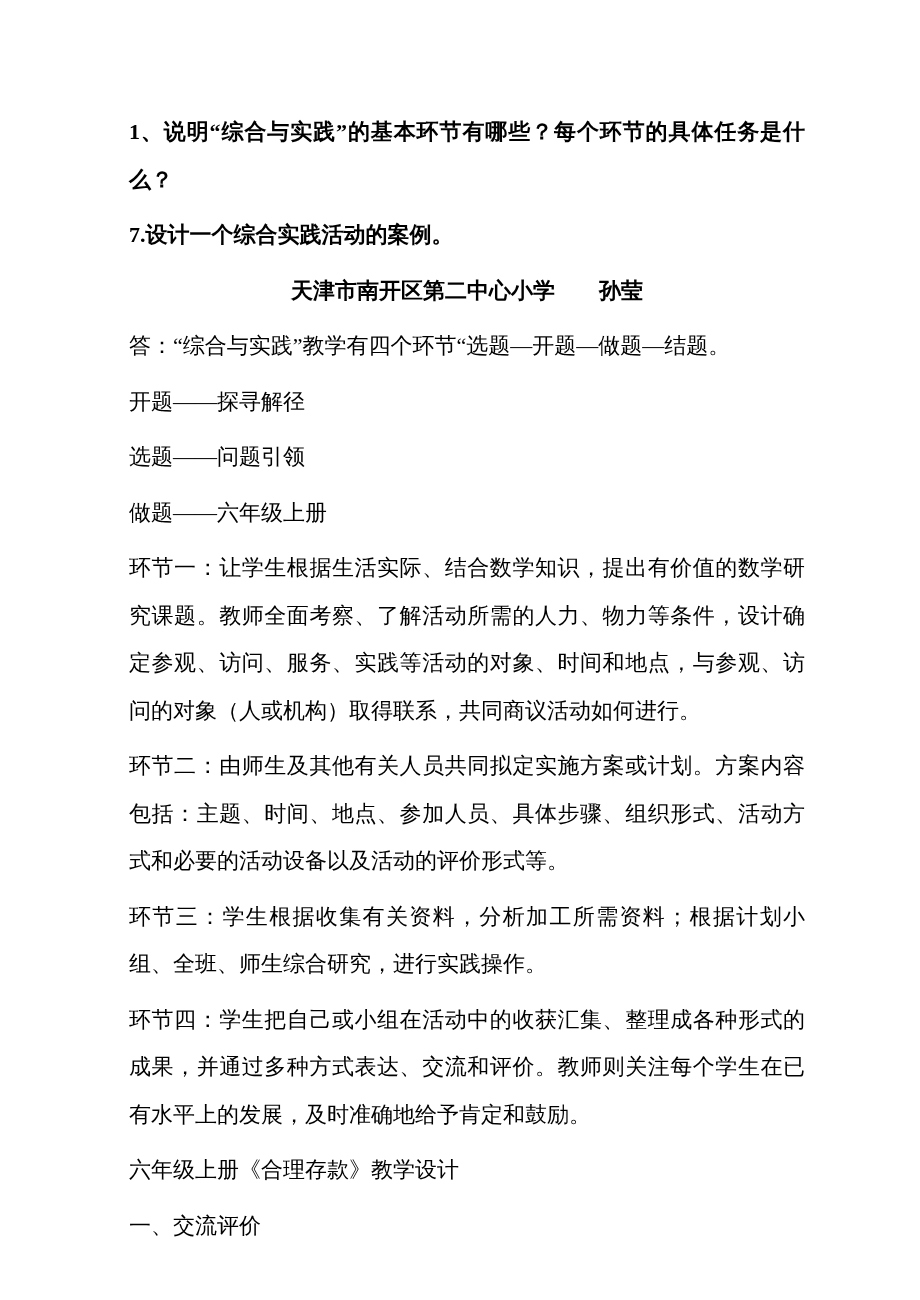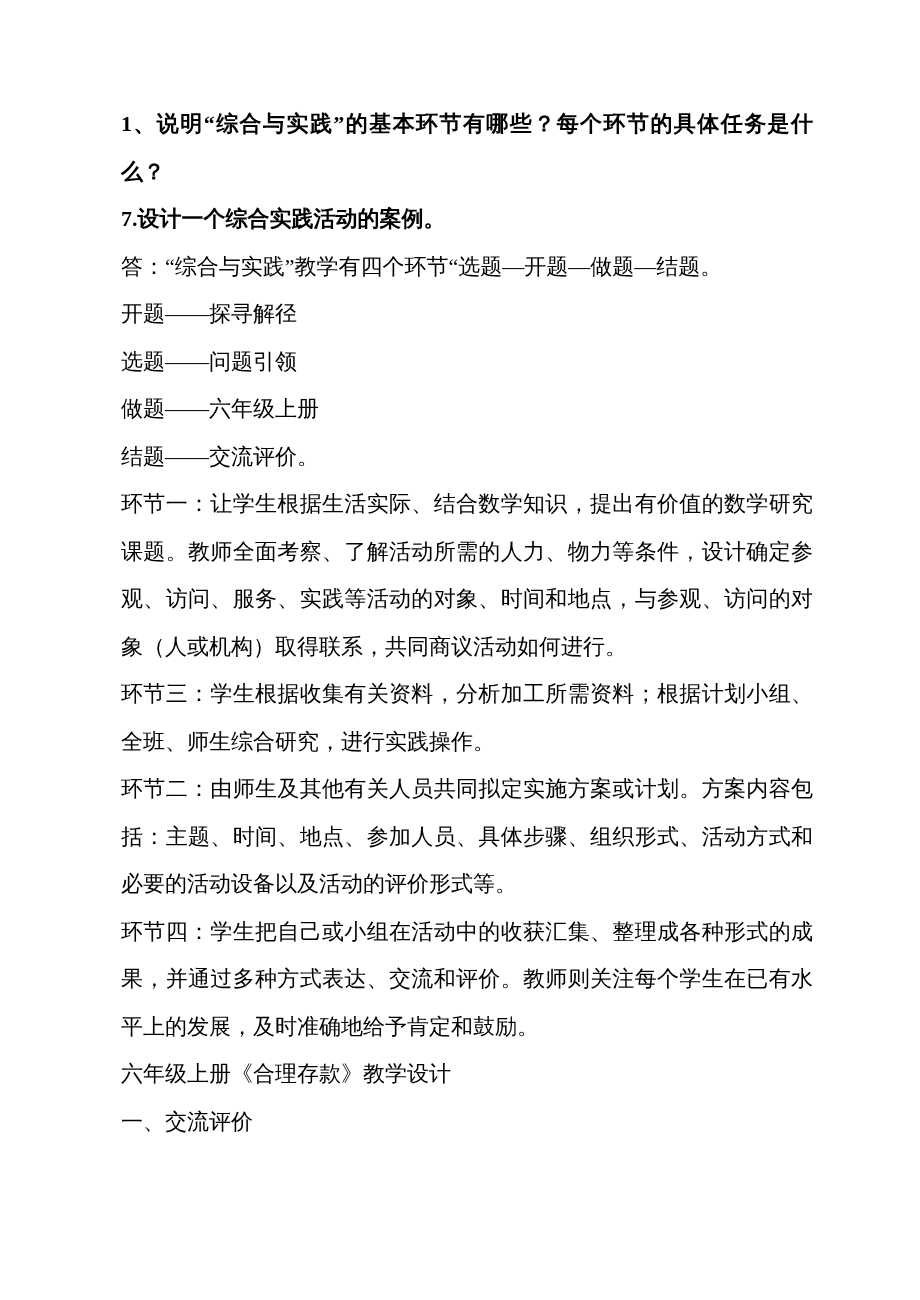--- a/index.html
+++ b/index.html
@@ -19,42 +19,42 @@
     position: absolute;
     left: 121px;
     top: 100px;
     width: 692px;
     color: #000000;
     font-size: 22px;
     line-height: 47.5px;
     text-align: justify;
   }
   .content p {
-    margin: 0;
+    margin: 8px;
     padding: 0;
   }
   .bold {
     font-weight: bold;
   }
   .center {
     text-align: center;
   }
 </style>
 </head>
 <body>
 
 <div class="page">
   <div class="content">
     <p class="bold">1、说明“综合与实践”的基本环节有哪些？每个环节的具体任务是什么？</p>
     <p class="bold">7.设计一个综合实践活动的案例。</p>
+    <p class="bold center">天津市南开区第二中心小学　　孙莹</p>
     <p>答：“综合与实践”教学有四个环节“选题—开题—做题—结题。</p>
     <p>开题——探寻解径</p>
     <p>选题——问题引领</p>
     <p>做题——六年级上册</p>
-    <p>结题——交流评价。</p>
     <p>环节一：让学生根据生活实际、结合数学知识，提出有价值的数学研究课题。教师全面考察、了解活动所需的人力、物力等条件，设计确定参观、访问、服务、实践等活动的对象、时间和地点，与参观、访问的对象（人或机构）取得联系，共同商议活动如何进行。</p>
+    <p>环节二：由师生及其他有关人员共同拟定实施方案或计划。方案内容包括：主题、时间、地点、参加人员、具体步骤、组织形式、活动方式和必要的活动设备以及活动的评价形式等。</p>
     <p>环节三：学生根据收集有关资料，分析加工所需资料；根据计划小组、全班、师生综合研究，进行实践操作。</p>
-    <p>环节二：由师生及其他有关人员共同拟定实施方案或计划。方案内容包括：主题、时间、地点、参加人员、具体步骤、组织形式、活动方式和必要的活动设备以及活动的评价形式等。</p>
     <p>环节四：学生把自己或小组在活动中的收获汇集、整理成各种形式的成果，并通过多种方式表达、交流和评价。教师则关注每个学生在已有水平上的发展，及时准确地给予肯定和鼓励。</p>
     <p>六年级上册《合理存款》教学设计</p>
     <p>一、交流评价</p>
   </div>
 </div>
 
 </body></html>

